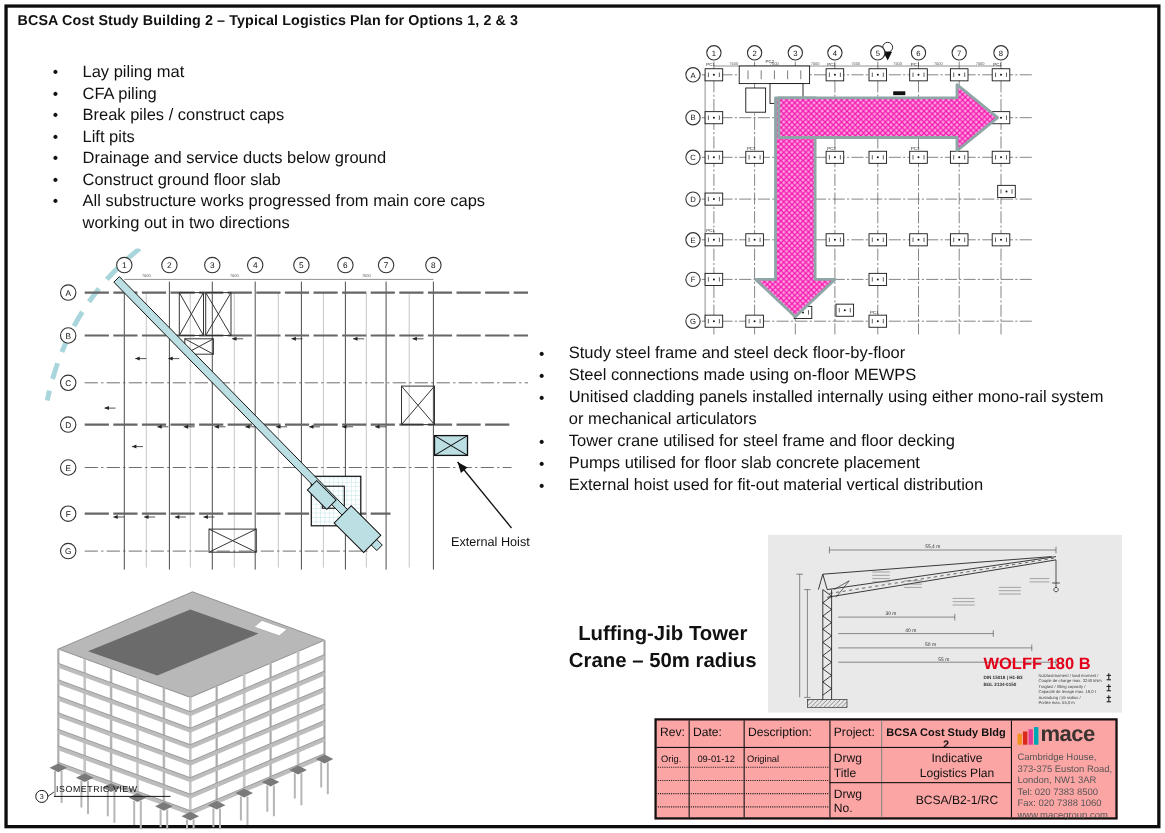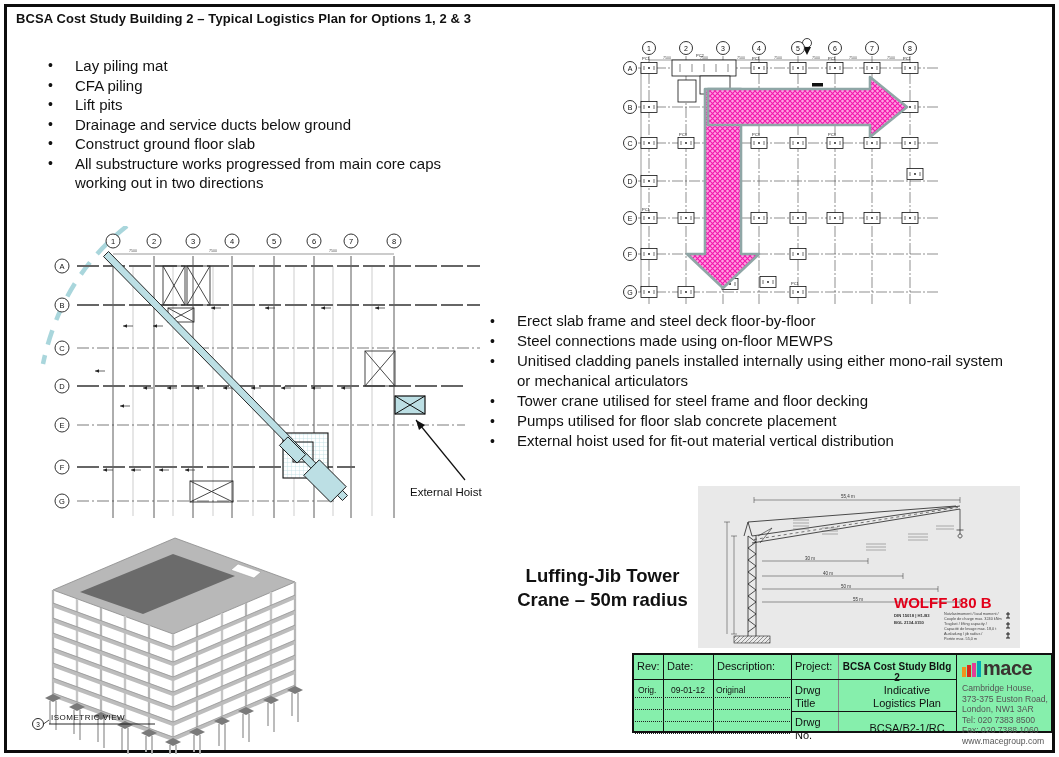--- a/index.html
+++ b/index.html
@@ -12,22 +12,22 @@
   .blist li{position:relative;padding-left:30px;line-height:19.5px;}
   .blist li::before{content:"\2022";position:absolute;left:3px;top:0;font-size:14px;}
   .blist .it{}
   #sub-list{left:45px;top:56px;width:450px;}
   #super-list{left:487px;top:311px;width:528px;}
   #super-list li{line-height:20px;}
   .caption{left:500px;top:564px;width:205px;text-align:center;
            font-size:18.5px;font-weight:bold;line-height:24px;}
   svg text{font-family:"Liberation Sans",sans-serif;}
   
-  #tblock{left:632px;top:653px;width:421px;height:80px;border:2px solid #111;
-          box-sizing:border-box;background:#86efac;font-size:11px;}
+  #tblock{left:595px;top:653px;width:421px;height:92px;border:2px solid #111;
+          box-sizing:border-box;background:#fca5a5;font-size:11px;}
   #tblock .cell{position:absolute;}
   .vl{position:absolute;top:0;bottom:0;border-left:1px solid #111;}
   .hl{position:absolute;border-top:1px solid #111;}
   .dotl{position:absolute;border-top:1px dotted #222;}
   .hdr{font-size:11px;}
   .small{font-size:8.5px;}
   .pv{font-size:10px;font-weight:bold;text-align:center;}
   .ctr{text-align:center;padding-left:10px;}
   .addr{font-size:8.6px;line-height:10.6px;color:#555;}
   .macewrap{display:flex;align-items:flex-end;gap:1.5px;}
@@ -38,28 +38,29 @@
 </head>
 <body>
 
 <div class="page-border"></div>
 
 <div class="abs doc-title">BCSA Cost Study Building 2 – Typical Logistics Plan for Options 1, 2 &amp; 3</div>
 
 <ul class="abs blist" id="sub-list">
   <li><span>Lay piling mat</span></li>
   <li><span>CFA piling</span></li>
+  <li><span>Break piles / construct caps</span></li>
   <li><span>Lift pits</span></li>
   <li><span>Drainage and service ducts below ground</span></li>
   <li><span>Construct ground floor slab</span></li>
   <li class="it"><span>All substructure works progressed from main core caps working out in two directions</span></li>
 </ul>
 
 <ul class="abs blist" id="super-list">
-  <li><span>Erect slab frame and steel deck floor-by-floor</span></li>
+  <li><span>Study steel frame and steel deck floor-by-floor</span></li>
   <li><span>Steel connections made using on-floor MEWPS</span></li>
   <li><span>Unitised cladding panels installed internally using either mono-rail system or mechanical articulators</span></li>
   <li><span>Tower crane utilised for steel frame and floor decking</span></li>
   <li><span>Pumps utilised for floor slab concrete placement</span></li>
   <li><span>External hoist used for fit-out material vertical distribution</span></li>
 </ul>
 
 <svg class="abs" style="left:600px;top:36px" width="345" height="272" viewBox="0 0 345 272">
   <defs>
     <pattern id="mag" width="5" height="5" patternUnits="userSpaceOnUse">

